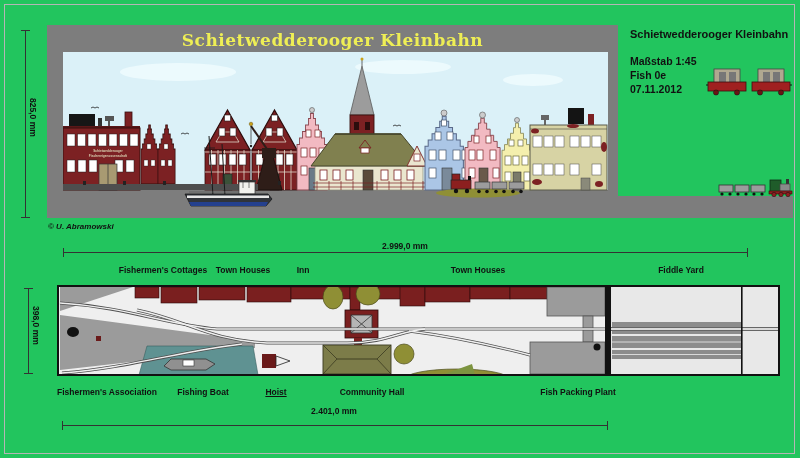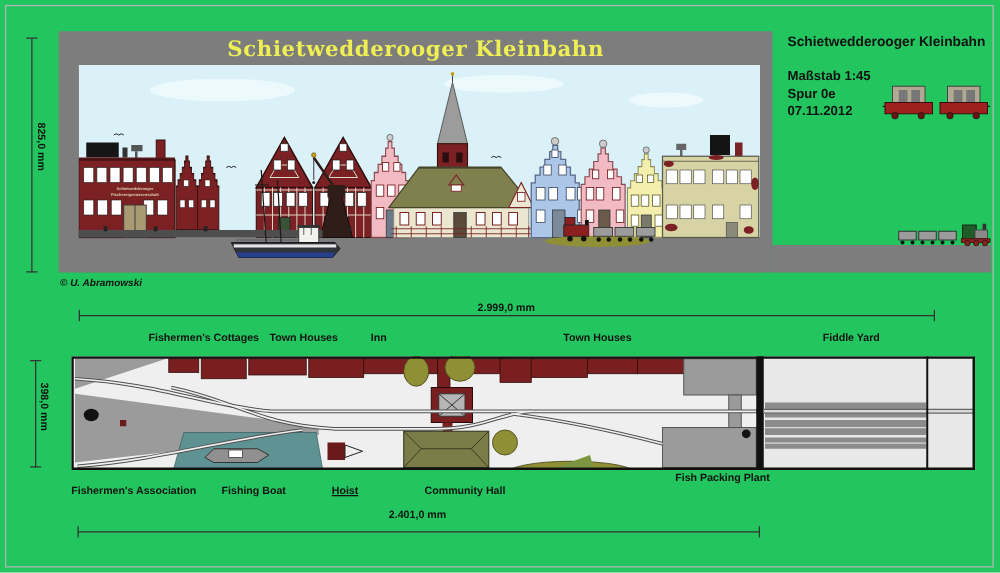--- a/index.html
+++ b/index.html
@@ -337,21 +337,21 @@
     <rect x="62" y="8" width="10" height="7" fill="#8a8a8a" stroke="#444" stroke-width="0.7"></rect>
     <rect x="51" y="15" width="23" height="3" fill="#8c1f1f" stroke="#3a0d0d" stroke-width="0.6"></rect>
     <circle cx="56" cy="18.5" r="2.2" fill="#8c1f1f" stroke="#111" stroke-width="0.5"></circle>
     <circle cx="63" cy="18.5" r="2.2" fill="#8c1f1f" stroke="#111" stroke-width="0.5"></circle>
     <circle cx="70" cy="18.5" r="2.2" fill="#8c1f1f" stroke="#111" stroke-width="0.5"></circle>
   </svg>
 
   <div id="info" class="abs">
     <div class="ttl">Schietwedderooger Kleinbahn</div>
     <div>Maßstab 1:45</div>
-    <div>Spur 0e</div>
+    <div>Fish 0e</div>
     <div>07.11.2012</div>
   </div>
   <svg id="railcars" class="abs" width="88" height="32" viewBox="0 0 88 32">
     <g>
       <rect x="8" y="4" width="26" height="15" fill="#b0a890" stroke="#444" stroke-width="0.8"></rect>
       <rect x="13" y="7" width="7" height="10" fill="#777"></rect>
         <rect x="23" y="7" width="7" height="10" fill="#777"></rect>
       <rect x="2" y="17" width="38" height="9" fill="#a02020" stroke="#3a0d0d" stroke-width="0.8"></rect>
       <circle cx="10" cy="27.5" r="2.6" fill="#6a1414" stroke="#111" stroke-width="0.5"></circle>
       <circle cx="31" cy="27.5" r="2.6" fill="#6a1414" stroke="#111" stroke-width="0.5"></circle>
@@ -396,21 +396,21 @@
   <div class="plabel" style="left:358px;top:265px;margin-top:48px;">Gateway</div>
   <div class="plabel" style="left:478px;top:265px;">Town Houses</div>
   <div class="plabel" style="left:681px;top:265px;">Fiddle Yard</div>
 
   <div class="plabel" style="left:677px;top:301px;">Traverser</div>
 
   <div class="plabel" style="left:107px;top:387px;">Fishermen's Association</div>
   <div class="plabel" style="left:203px;top:387px;">Fishing Boat</div>
   <div class="plabel" style="left:276px;top:387px;text-decoration:underline;">Hoist</div>
   <div class="plabel" style="left:372px;top:387px;">Community Hall</div>
-  <div class="plabel" style="left:578px;top:377px;">Fish Packing Plant</div>
+  <div class="plabel" style="left:578px;top:387px;">Fish Packing Plant</div>
 
   <svg id="plan-svg" class="abs" width="723" height="91" viewBox="0 0 723 91">
     <rect x="0" y="0" width="551" height="91" fill="#efefef"></rect>
     <rect x="553" y="0" width="169" height="91" fill="#e8e8e8"></rect>
 
     <polygon points="3,2 76,2 3,26" fill="#9b9b9b"></polygon>
     <polygon points="3,30 198,56 198,63 3,85" fill="#9b9b9b"></polygon>
     <ellipse cx="16" cy="47" rx="6" ry="5" fill="#111"></ellipse>
     <rect x="39" y="51" width="5" height="5" fill="#6a1a1a"></rect>
 

